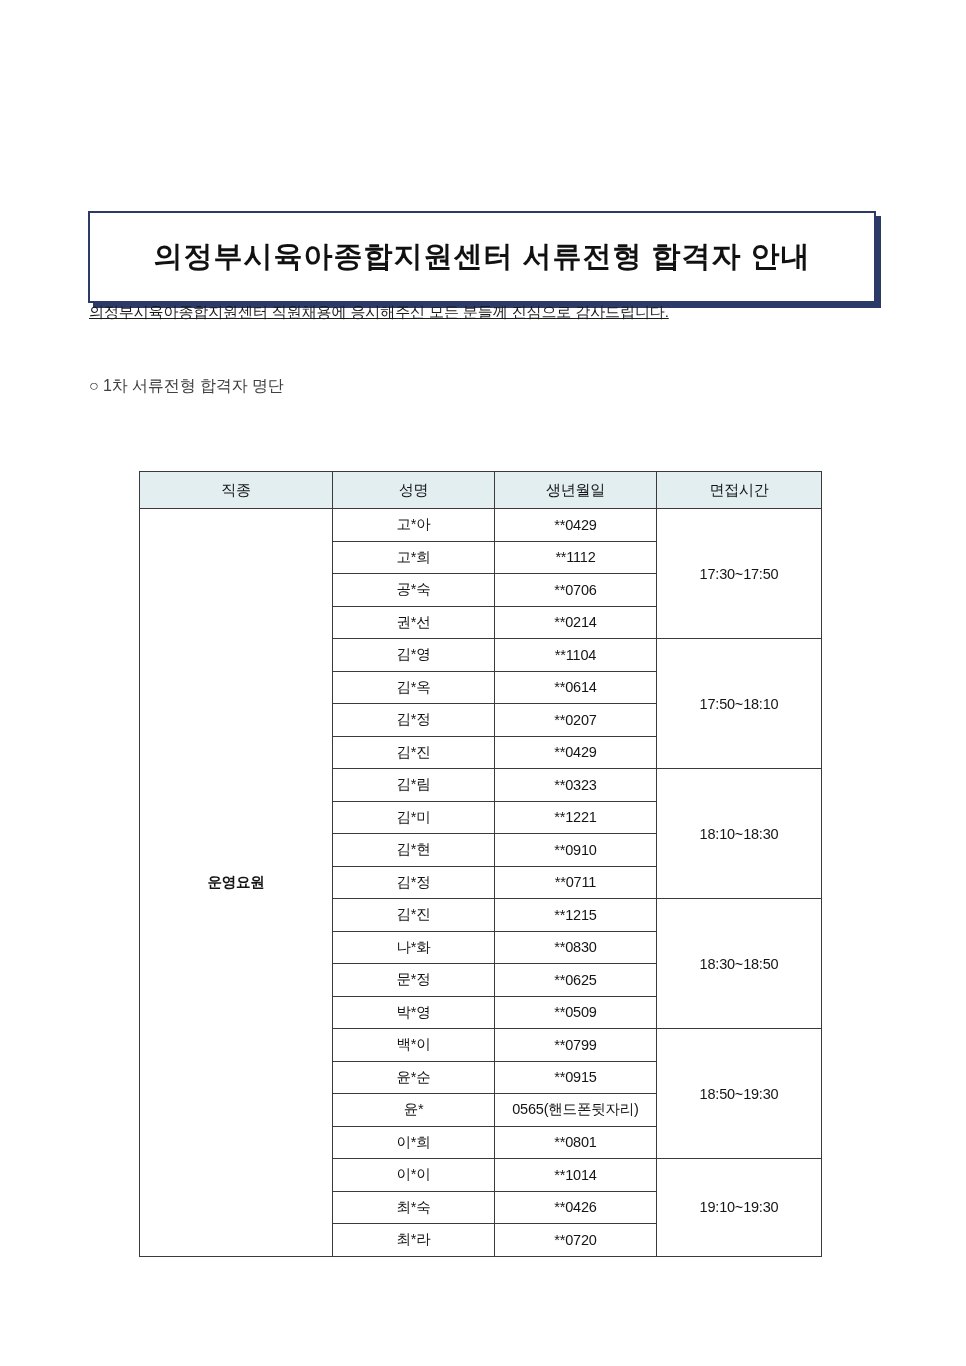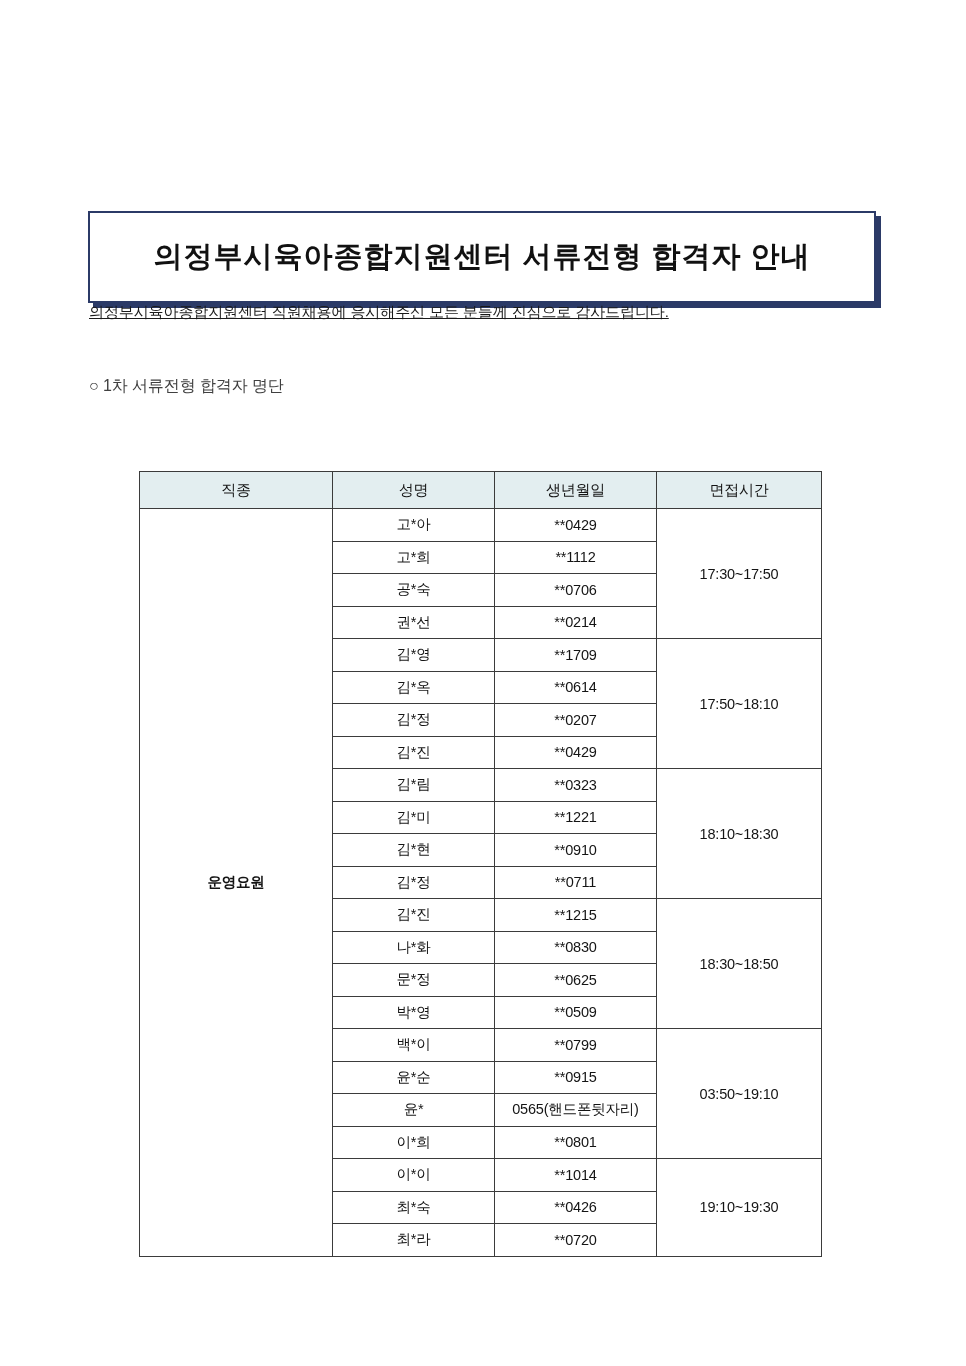--- a/index.html
+++ b/index.html
@@ -165,21 +165,21 @@
           <tr>
             <td>공*숙</td>
             <td>**0706</td>
           </tr>
           <tr>
             <td>권*선</td>
             <td>**0214</td>
           </tr>
           <tr>
             <td>김*영</td>
-            <td>**1709</td>
+            <td>**1104</td>
             <td class="time-cell" rowspan="4">17:50~18:10</td>
           </tr>
           <tr>
             <td>김*옥</td>
             <td>**0614</td>
           </tr>
           <tr>
             <td>김*정</td>
             <td>**0207</td>
           </tr>
@@ -217,21 +217,21 @@
             <td>문*정</td>
             <td>**0625</td>
           </tr>
           <tr>
             <td>박*영</td>
             <td>**0509</td>
           </tr>
           <tr>
             <td>백*이</td>
             <td>**0799</td>
-            <td class="time-cell" rowspan="4">03:50~19:10</td>
+            <td class="time-cell" rowspan="4">18:50~19:30</td>
           </tr>
           <tr>
             <td>윤*순</td>
             <td>**0915</td>
           </tr>
           <tr>
             <td>윤*</td>
             <td>0565(핸드폰뒷자리)</td>
           </tr>
           <tr>

